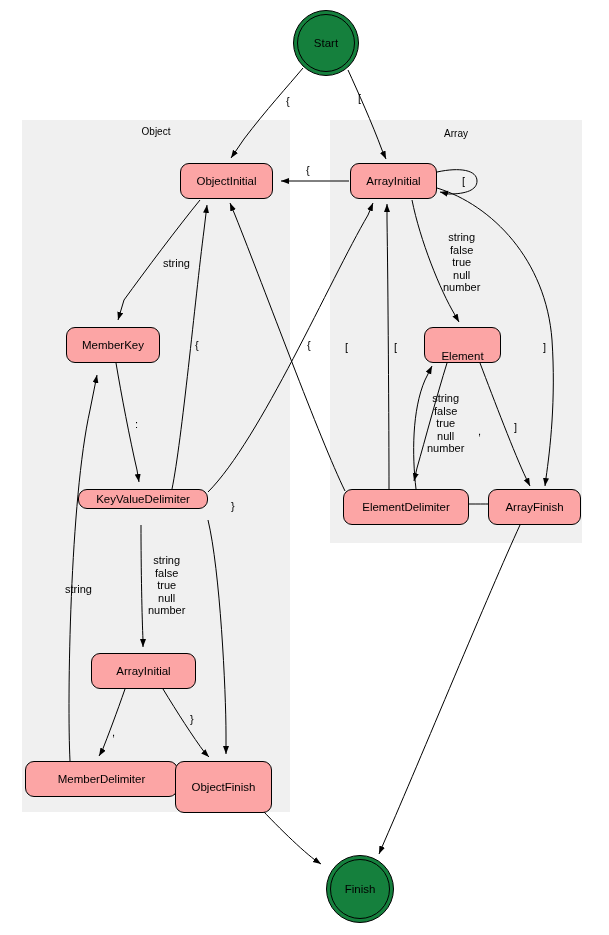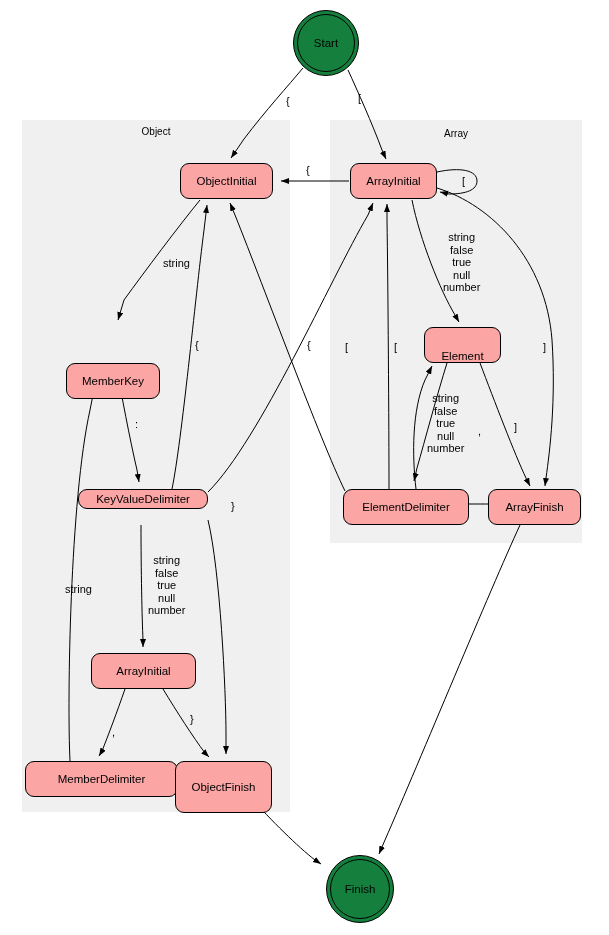--- a/index.html
+++ b/index.html
@@ -146,21 +146,21 @@
   </div>
 
   <div class="node" style="left:180px;top:163px;width:93px;height:36px;">
     <span>ObjectInitial</span>
   </div>
 
   <div class="node" style="left:350px;top:163px;width:87px;height:36px;">
     <span>ArrayInitial</span>
   </div>
 
-  <div class="node" style="left:66px;top:327px;width:94px;height:36px;margin-top:36px;">
+  <div class="node" style="left:66px;top:327px;width:94px;height:36px;">
     <span>MemberKey</span>
   </div>
 
   <div class="node" style="left:424px;top:327px;width:77px;height:36px;align-items:flex-end;">
     <span>Element</span>
   </div>
 
   <div class="node" style="left:78px;top:489px;width:130px;height:20px;">
     <span>KeyValueDelimiter</span>
   </div>

